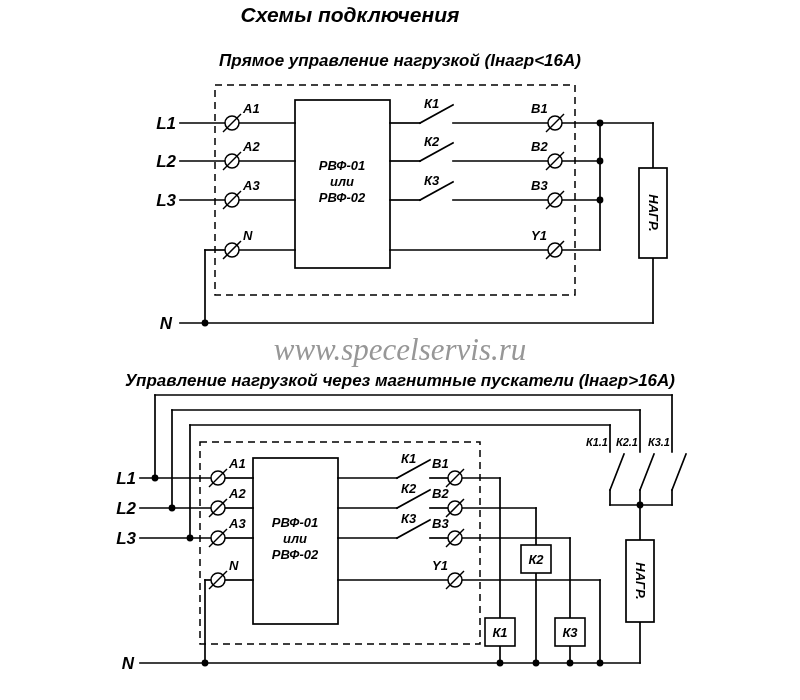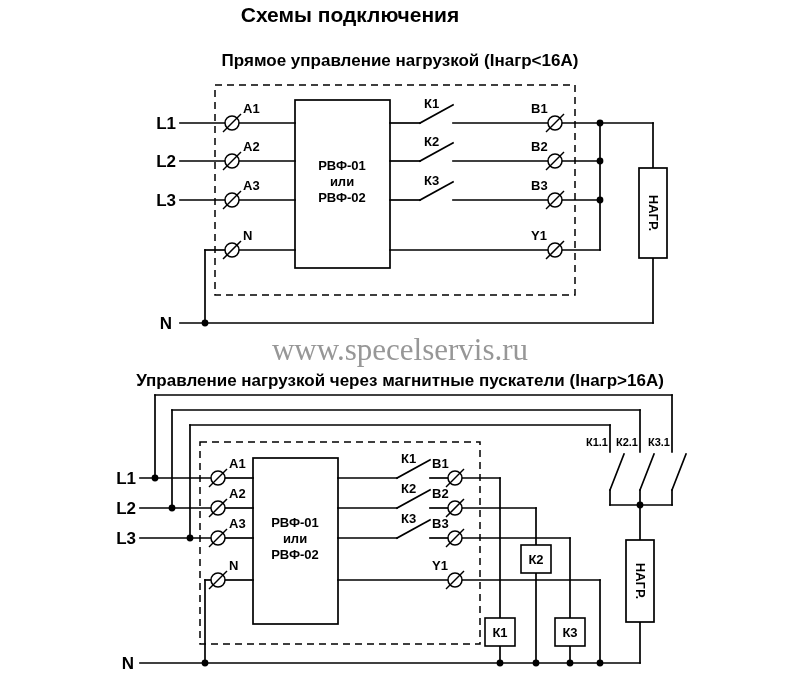--- a/index.html
+++ b/index.html
@@ -1,16 +1,16 @@
 <!DOCTYPE html>
 <html><head>
 <meta charset="utf-8">
 <style>
   html,body{margin:0;padding:0;background:#fff;}
-  .page{position:relative;width:800px;height:700px;background:#fff;overflow:hidden;}
+  .page{position:relative;width:800px;height:700px;background:#fff;overflow:hidden;font-style:italic;}
   svg{display:block;}
   text{font-family:"Liberation Sans","DejaVu Sans",sans-serif;fill:#000;}
   .t-main{font-size:21px;font-weight:bold;}
   .t-sec{font-size:17px;font-weight:bold;}
   .t-big{font-size:17px;font-weight:bold;}
   .t-term{font-size:13px;font-weight:bold;}
   .t-dev{font-size:13px;font-weight:bold;}
   .t-small{font-size:11px;font-weight:bold;}
   .t-load{font-size:13px;font-weight:bold;}
   .t-wm{font-size:31px;font-weight:normal;fill:#979797;font-family:"Liberation Serif","DejaVu Serif",serif;}

